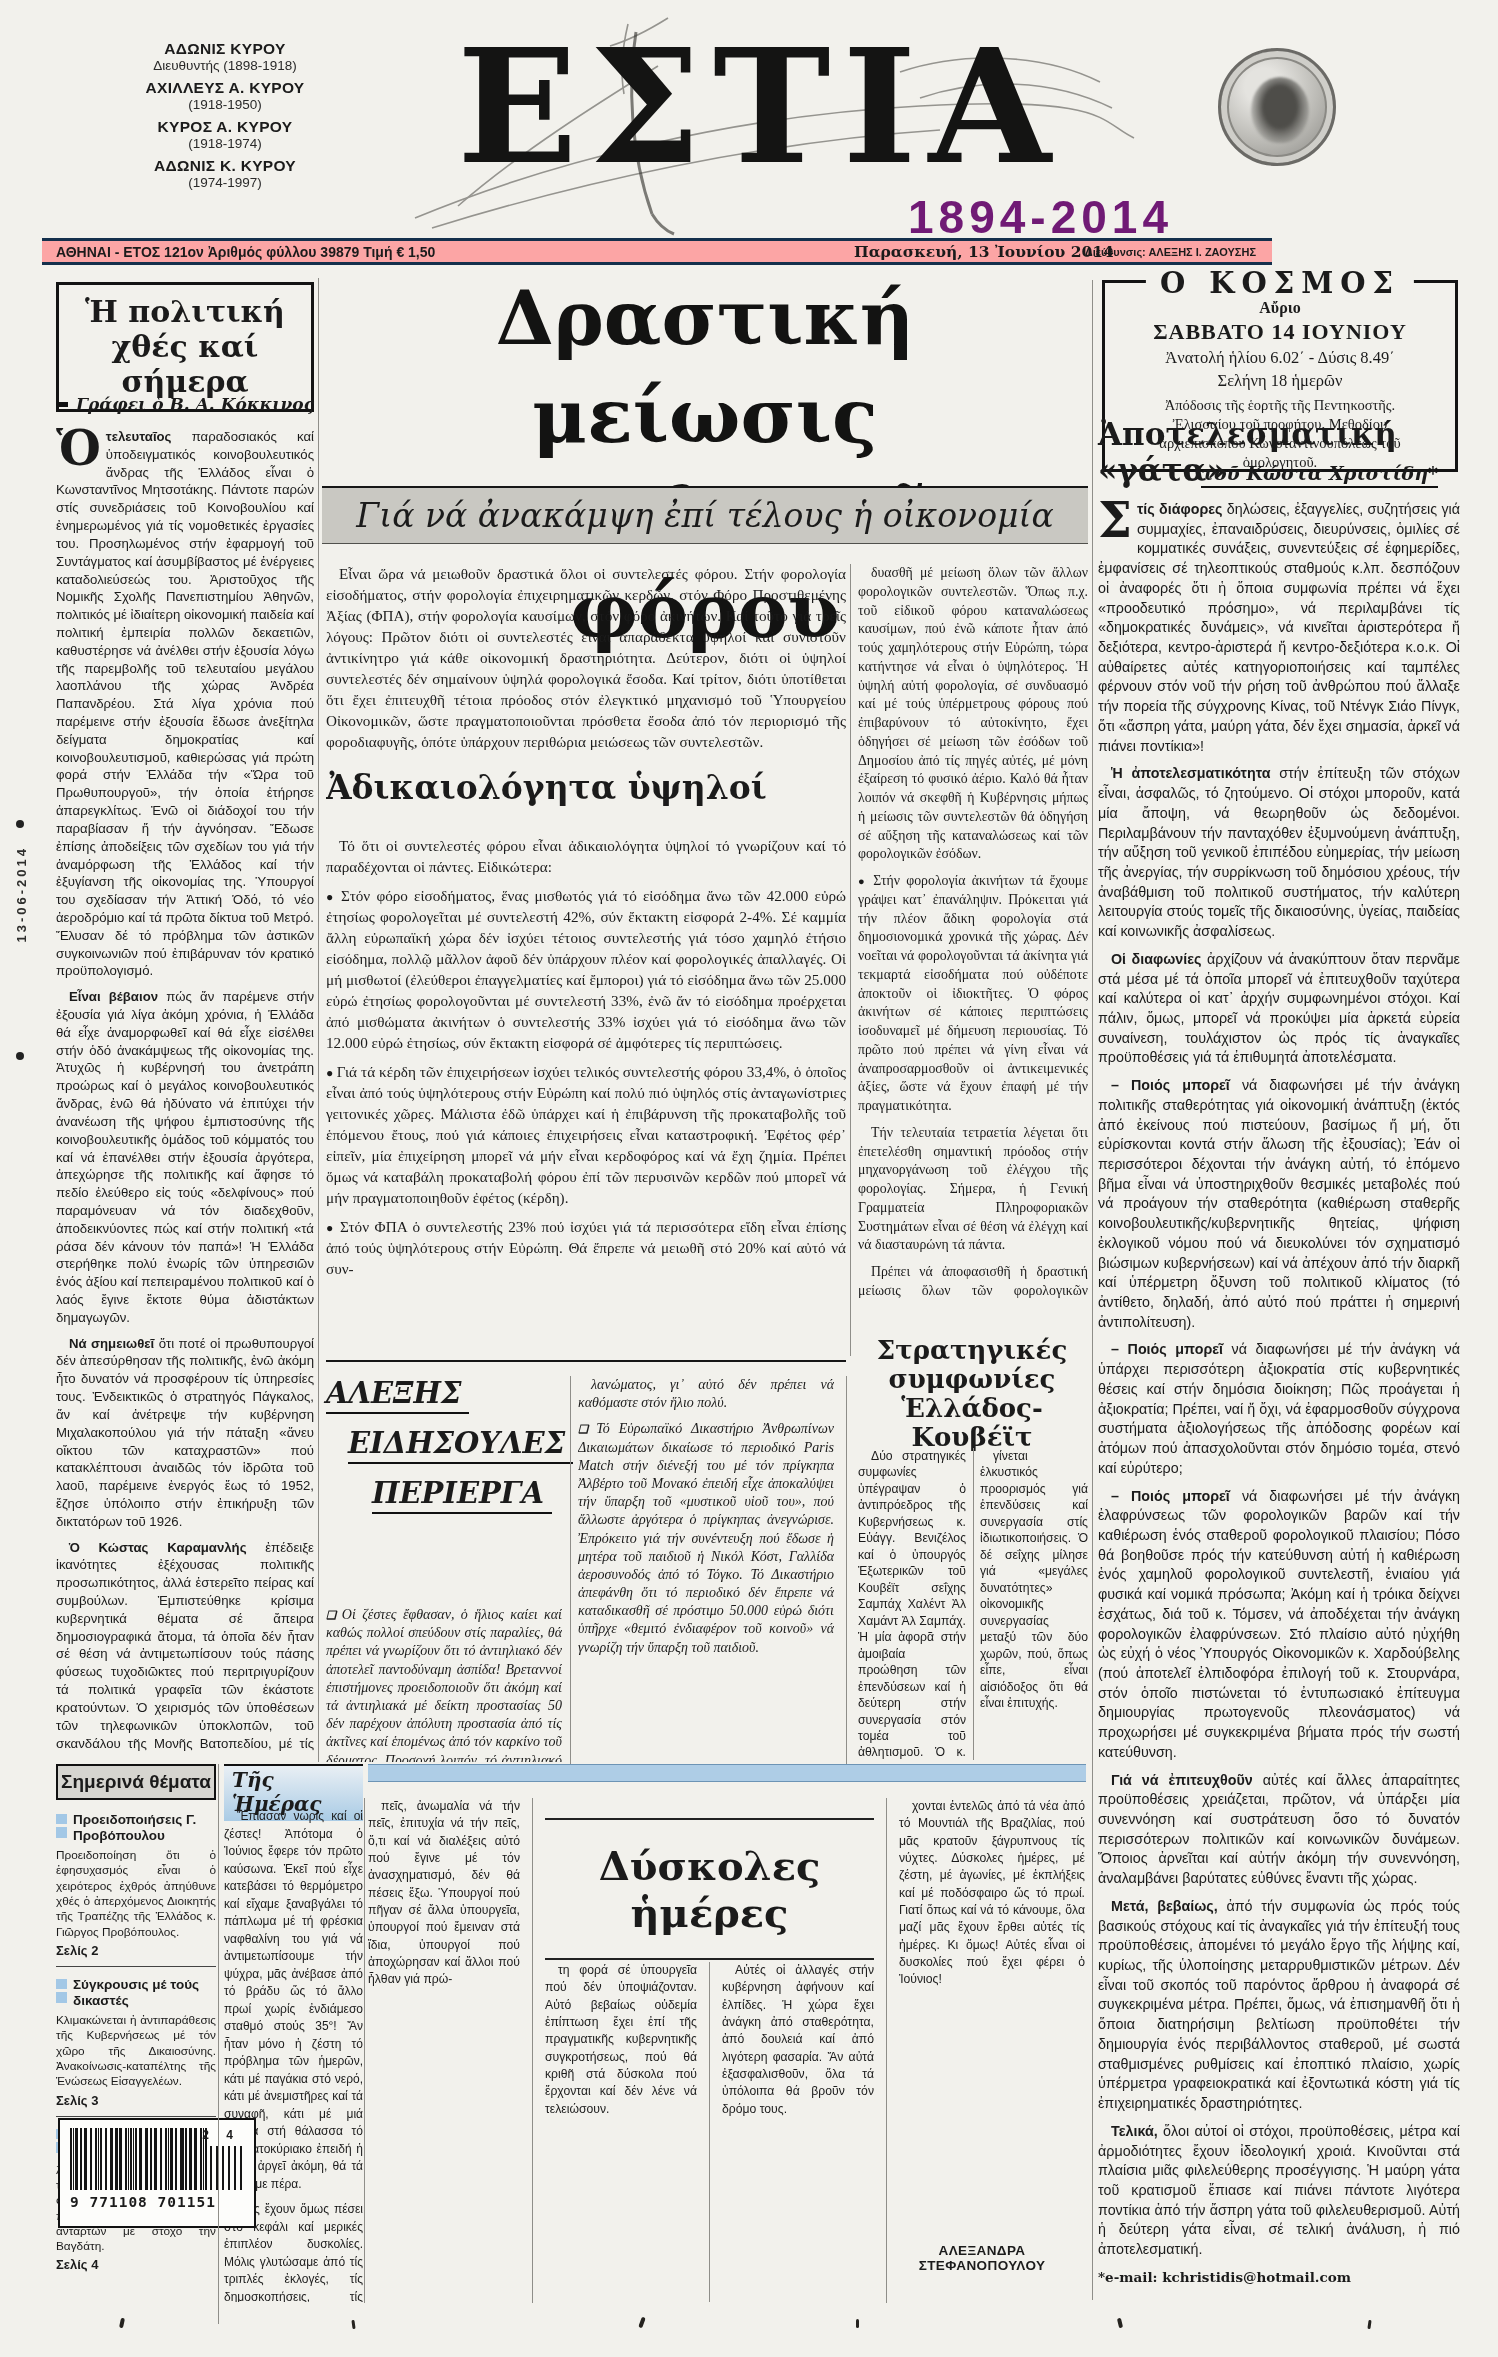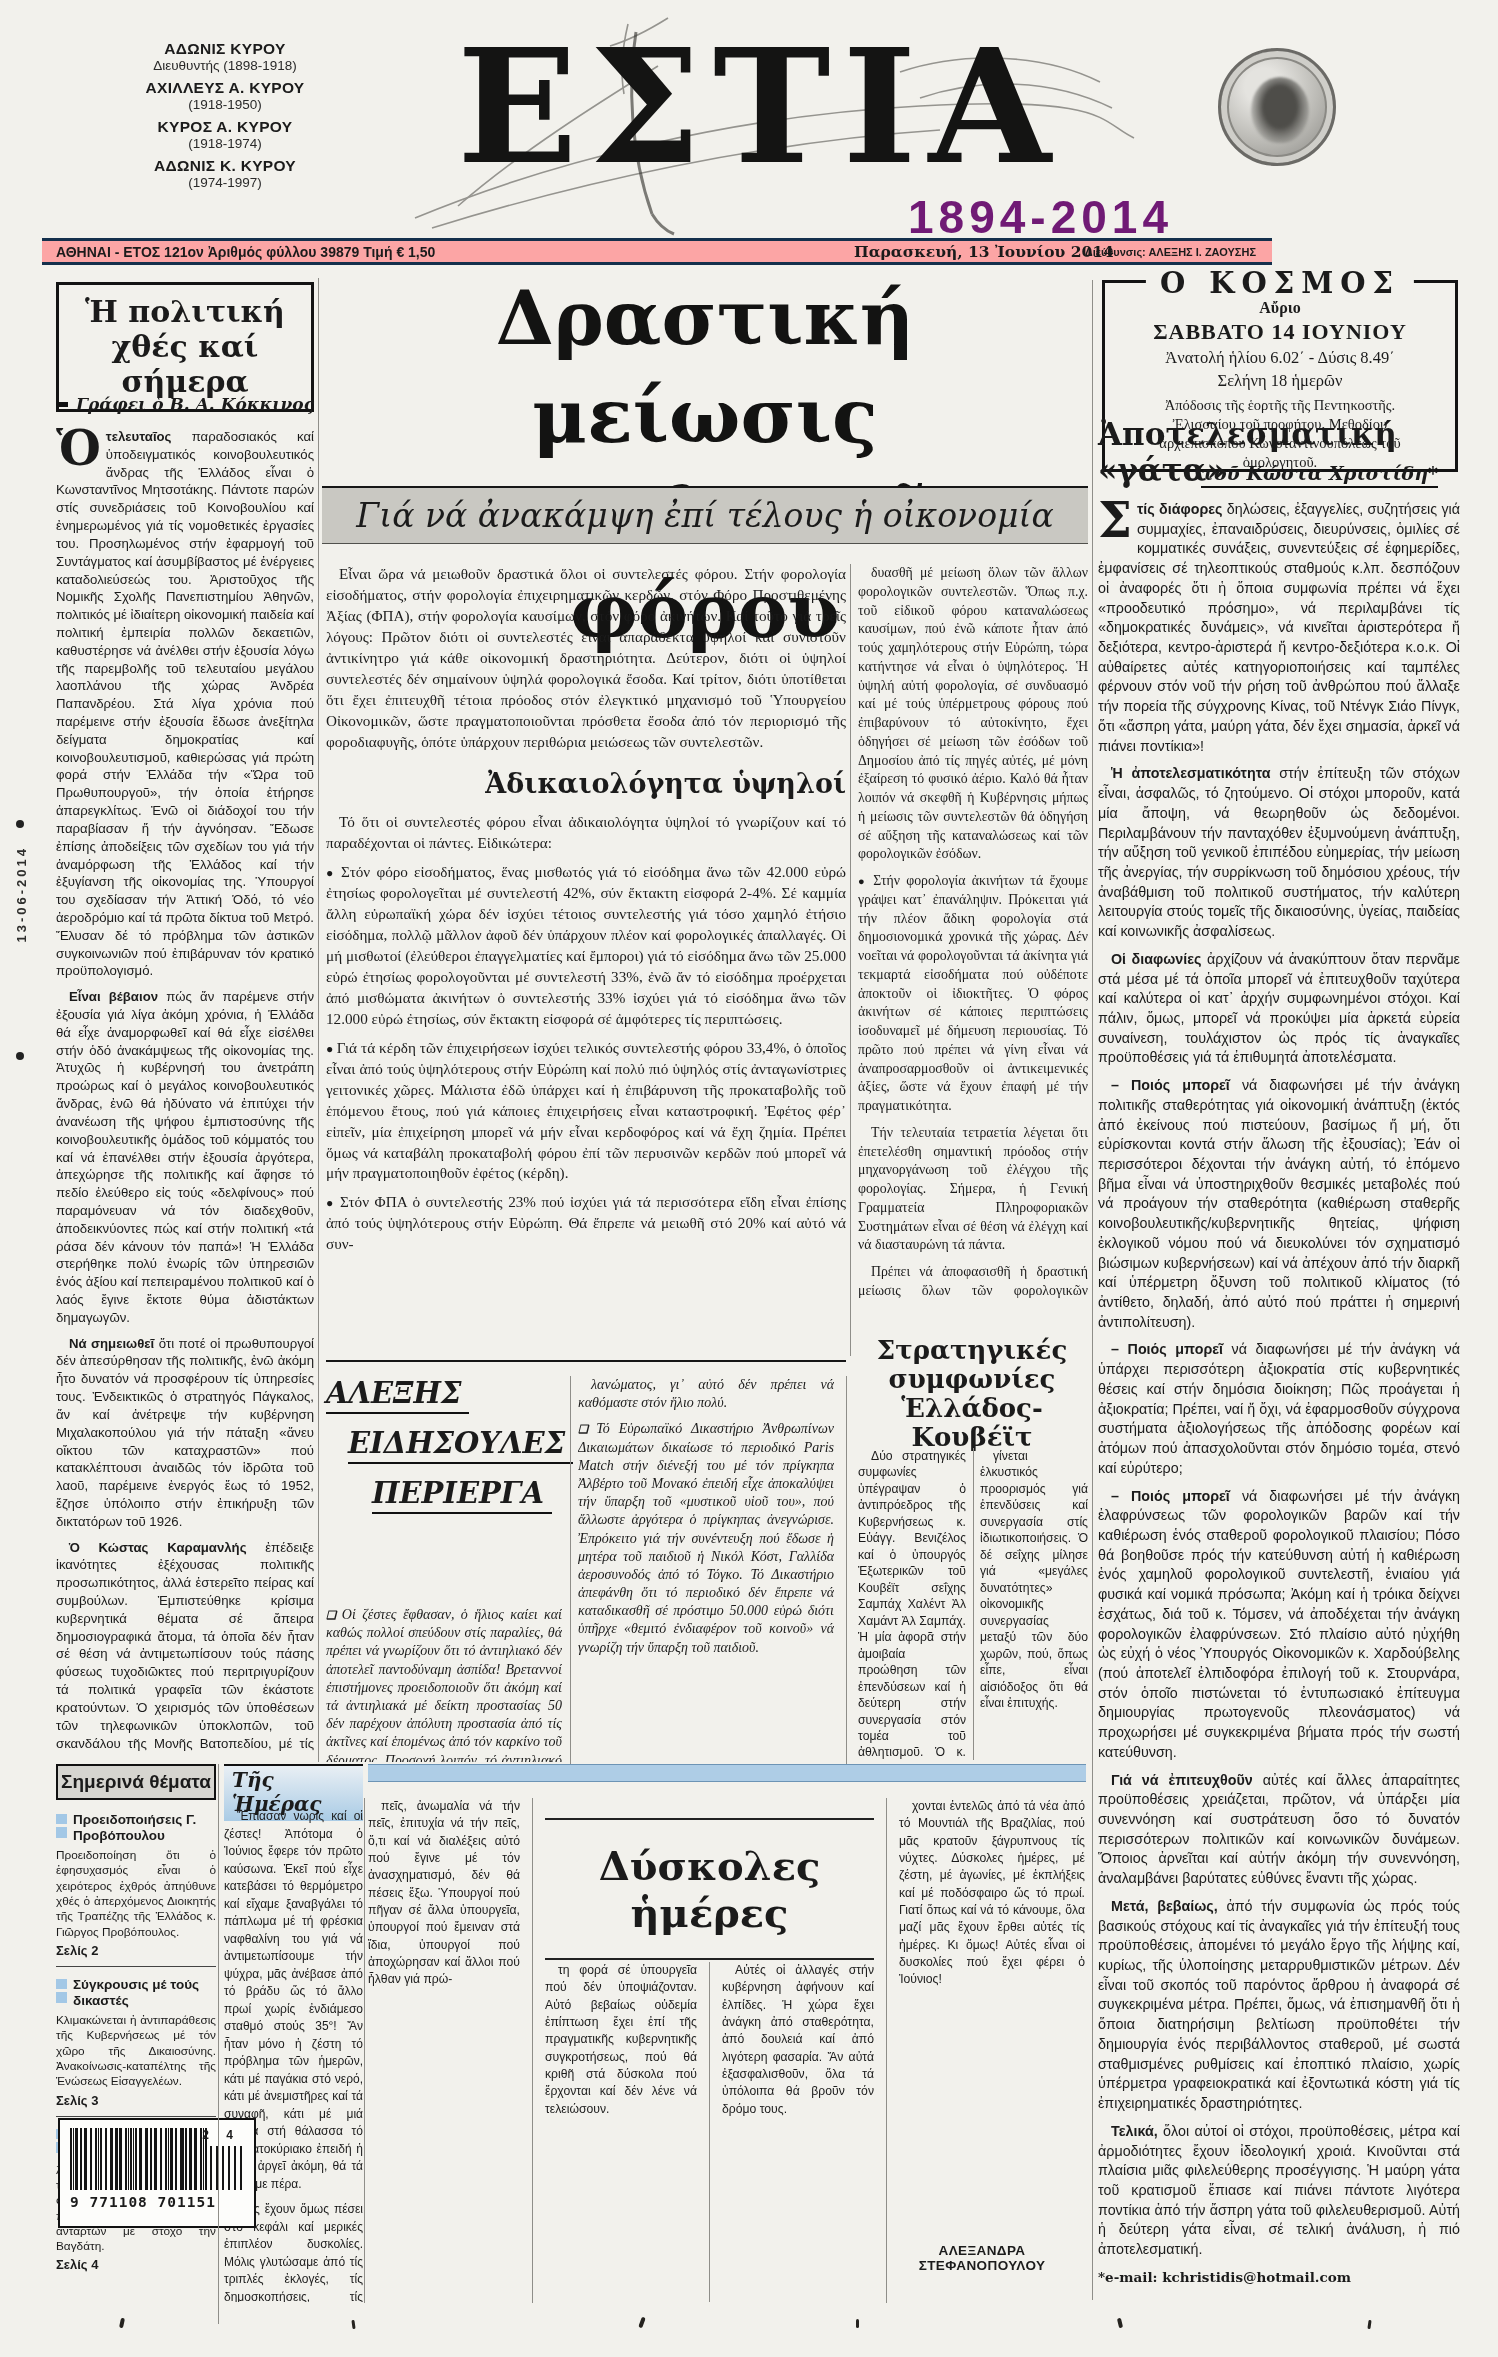--- a/index.html
+++ b/index.html
@@ -36,21 +36,21 @@
   .body-text p.nofirst{text-indent:0}
   .lead{font-weight:700}
   .dropcap{float:left;font-family:"DejaVu Serif",serif;font-weight:700;font-size:48px;line-height:40px;padding-right:5px}
   .op-body{left:56px;top:428px;width:258px;height:1324px;font-size:13.2px;line-height:1.35}
   
   .headline{left:322px;top:270px;width:766px;text-align:center;font-family:"DejaVu Serif",serif;font-weight:700;font-size:75px;line-height:1.3;color:#131312}
   .subbar{left:322px;top:486px;width:766px;height:58px;background:#c9c8c2;border-top:2px solid #161616;border-bottom:1px solid #50504c;
     display:flex;align-items:center;justify-content:center;font-family:"DejaVu Serif",serif;font-style:italic;font-weight:400;font-size:33px}
   .lead-col1{left:326px;top:564px;width:520px;height:792px;font-family:"Liberation Serif",serif;font-size:15.2px;line-height:1.38}
   .lead-col2{left:858px;top:564px;width:230px;height:740px;font-family:"Liberation Serif",serif;font-size:13.8px;line-height:1.36}
-  .subhead{font-family:"DejaVu Serif",serif;font-weight:700;font-size:27px;text-align:right;text-indent:0 !important;margin:12px 0 10px !important}
+  .subhead{font-family:"DejaVu Serif",serif;font-weight:700;font-size:33px;text-align:left;text-indent:0 !important;margin:12px 0 26px !important}
   .blt{font-weight:700;font-size:.8em}
   .hrule{position:absolute;background:#161616}
   
   .pen-title{left:326px;top:1376px;width:240px}
   .pen-line{font-family:"DejaVu Serif",serif;font-style:italic;font-weight:700;font-size:29px;border-bottom:2px solid #111;display:inline-block;padding:0 8px 2px 0;margin-bottom:12px}
   .pl2{margin-left:22px}.pl3{margin-left:46px}
   .pen-text{font-family:"Liberation Serif",serif;font-style:italic;font-size:14px;line-height:1.3}
   .pen-col1{left:326px;top:1606px;width:236px;height:156px}
   .pen-col2{left:578px;top:1376px;width:256px;height:386px}
   

